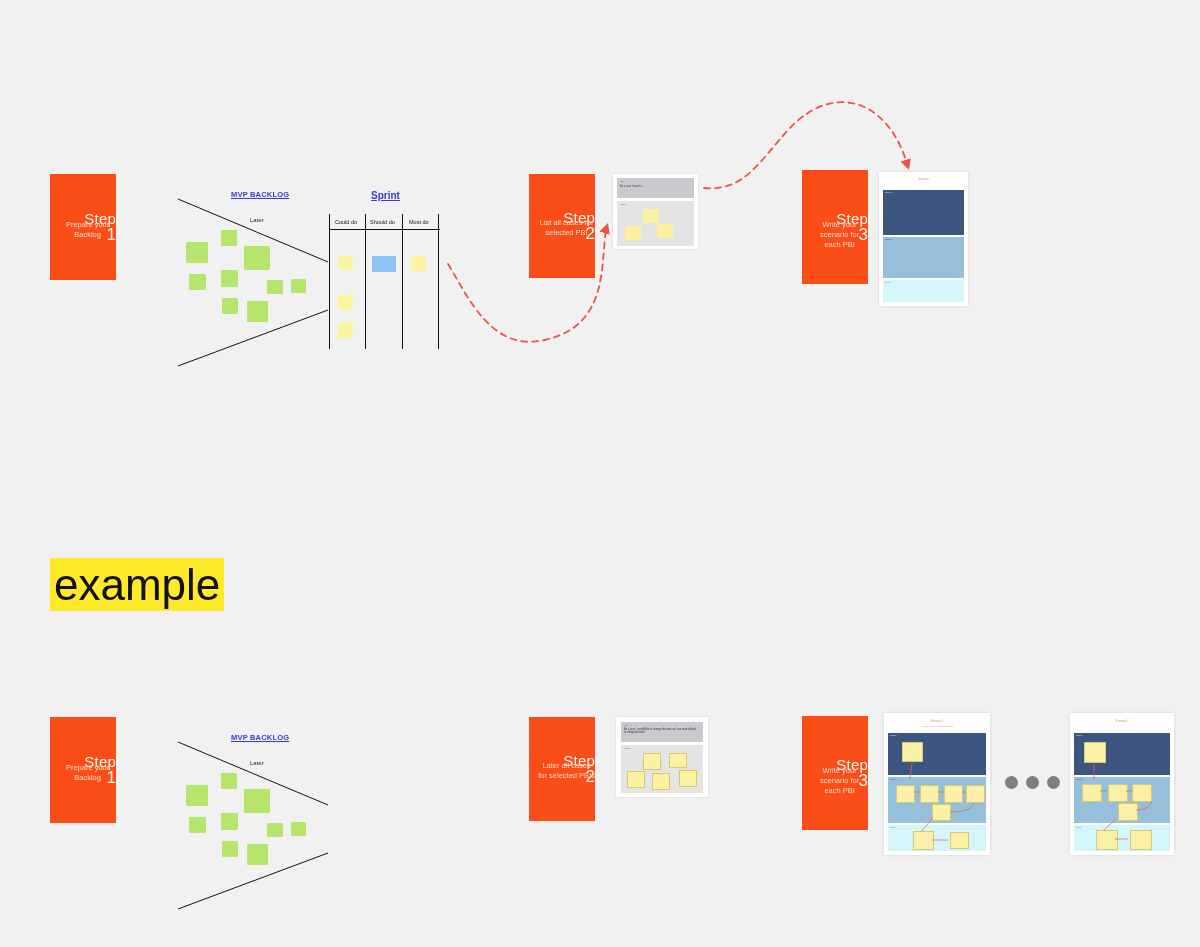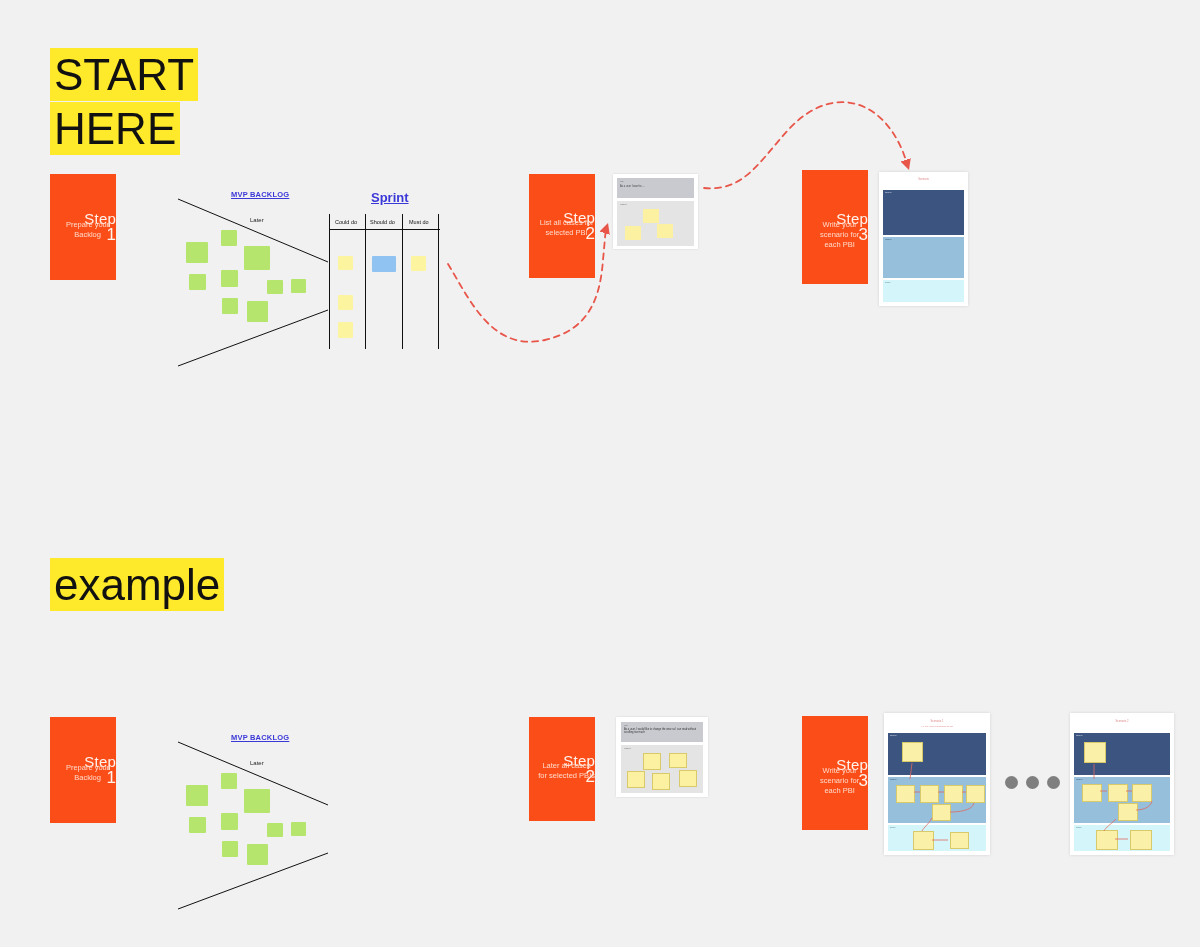--- a/index.html
+++ b/index.html
@@ -96,23 +96,20 @@
       <marker id="ah" markerWidth="7" markerHeight="7" refX="4.2" refY="3" orient="auto">
         <path d="M0,0 L6,3 L0,6 z" fill="#e8564a"></path>
       </marker>
     </defs>
 
     <path d="M448,264 C470,300 492,352 545,340 C588,330 600,300 603,260 C605,240 605,232 607,226" fill="none" stroke="#e8564a" stroke-width="1.8" stroke-dasharray="6,5" stroke-linecap="round" marker-end="url(#ah)"></path>
 
     <path d="M704,188 C745,192 760,160 790,128 C830,86 880,96 903,152 C906,160 907,164 908,167" fill="none" stroke="#e8564a" stroke-width="1.8" stroke-dasharray="6,5" stroke-linecap="round" marker-end="url(#ah)"></path>
   </svg>
 
-  <div class="hl" id="start-here">
-    <span>START HERE</span>
-  </div>
 
   <div class="step-card" style="left:50px;top:174px;width:66px;height:106px;">
     <div class="step-word">Step</div>
     <div class="step-num">1</div>
     <div class="step-desc" style="top:46px;">Prepare your Backlog</div>
   </div>
 
   <div class="funnel" style="left:178px;top:188px;width:262px;height:180px;">
     <div class="ttl" style="left:53px;top:2px;">MVP BACKLOG</div>
     <div class="later" style="left:72px;top:29px;">Later</div>
@@ -125,21 +122,21 @@
     <div class="note green" style="left:66px;top:58px;width:26px;height:24px;"></div>
     <div class="note green" style="left:11px;top:86px;width:17px;height:16px;"></div>
     <div class="note green" style="left:43px;top:82px;width:17px;height:17px;"></div>
     <div class="note green" style="left:89px;top:92px;width:16px;height:14px;"></div>
     <div class="note green" style="left:113px;top:91px;width:15px;height:14px;"></div>
     <div class="note green" style="left:44px;top:110px;width:16px;height:16px;"></div>
     <div class="note green" style="left:69px;top:113px;width:21px;height:21px;"></div>
   </div>
 
   <div class="board" style="left:329px;top:188px;width:111px;height:162px;">
-    <div class="ttl" style="position:absolute;left:42px;top:2px;font-size:13px;font-weight:bold;color:#3b38d8;text-decoration:underline;text-align:right;">Sprint</div>
+    <div class="ttl" style="position:absolute;left:42px;top:2px;font-size:10px;font-weight:bold;color:#3b38d8;text-decoration:underline;text-align:right;">Sprint</div>
     <div class="hline" style="left:0;top:41px;width:111px;"></div>
     <div class="vline" style="left:0;top:26px;height:135px;"></div>
     <div class="vline" style="left:36px;top:26px;height:135px;"></div>
     <div class="vline" style="left:73px;top:26px;height:135px;"></div>
     <div class="vline" style="left:109px;top:26px;height:135px;"></div>
     <div class="colhead" style="left:6px;top:31px;">Could do</div>
     <div class="colhead" style="left:41px;top:31px;">Should do</div>
     <div class="colhead" style="left:80px;top:31px;">Must do</div>
     <div class="note yellow" style="left:9px;top:68px;width:15px;height:14px;"></div>
     <div class="note yellow" style="left:9px;top:107px;width:15px;height:15px;"></div>

